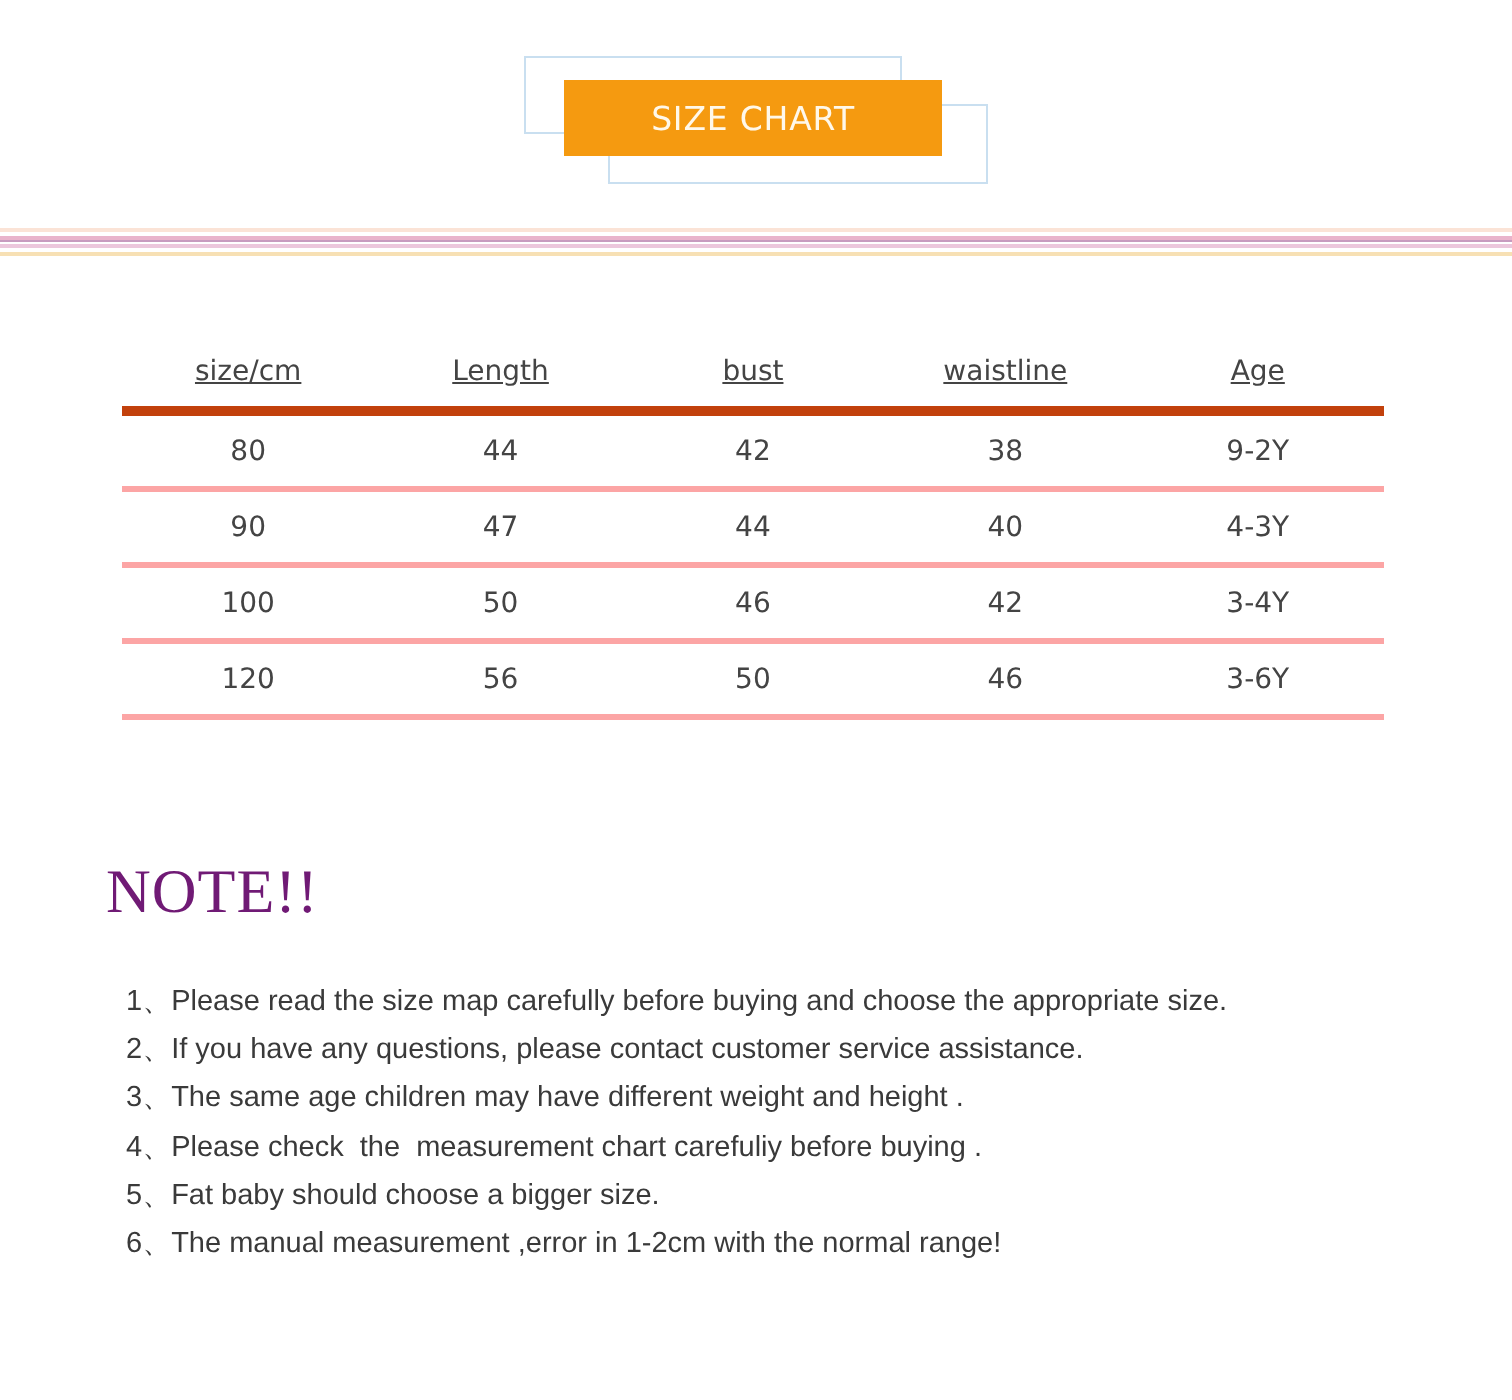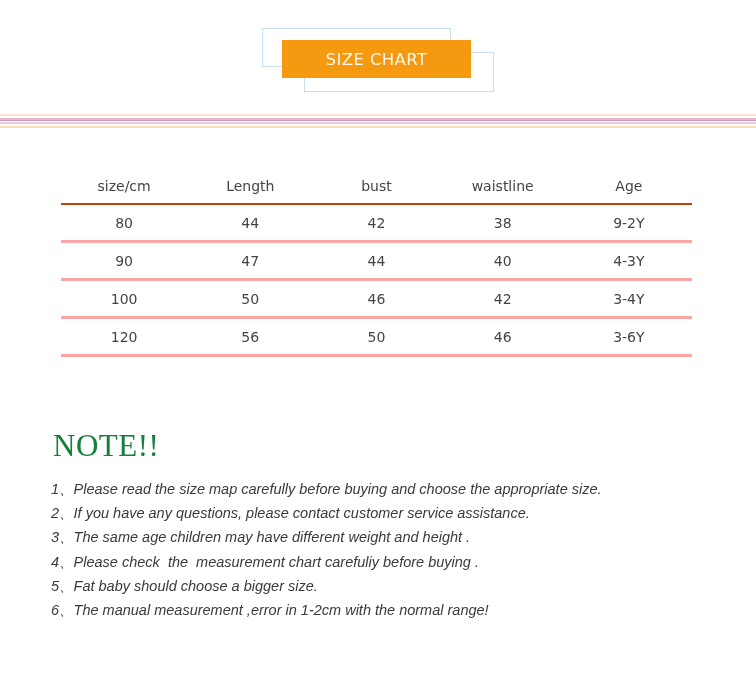--- a/index.html
+++ b/index.html
@@ -14,26 +14,26 @@
     .stripes { position: absolute; left: 0; top: 112px; width: 756px; height: 18px; }
     .stripe { position: absolute; left: 0; width: 756px; }
     .s1 { top: 2px; height: 2px; background: #fbe3d6; }
     .s2 { top: 6px; height: 2px; background: #e9b3cb; }
     .s3 { top: 8px; height: 1px; background: #c79bbf; }
     .s4 { top: 10px; height: 2px; background: #ecc7dc; }
     .s5 { top: 14px; height: 2px; background: #f7e0b4; }
 
     .size-table { position: absolute; left: 61px; top: 168px; width: 631px; border-collapse: collapse; }
     .size-table th, .size-table td { text-align: center; font-family: "DejaVu Sans", sans-serif; font-size: 14px; color: #444444; font-weight: normal; padding: 0; }
-    .size-table th { height: 35px; border-bottom: 2px solid #c2410c; }
+    .size-table th { height: 35px; border-bottom: 5px solid #c2410c; text-decoration: underline; }
     .size-table td { height: 35px; border-bottom: 3px solid #fca5a5; }
     .size-table col { width: 126.2px; }
 
-    .note-title { position: absolute; left: 53px; top: 428px; font-family: "Liberation Serif", serif; font-size: 31px; color: #15803d; letter-spacing: 0.5px; }
-    .notes { position: absolute; left: 51px; top: 478px; margin: 0; padding: 0; list-style: none; font-style: italic; }
+    .note-title { position: absolute; left: 53px; top: 428px; font-family: "Liberation Serif", serif; font-size: 31px; color: #701a75; letter-spacing: 0.5px; }
+    .notes { position: absolute; left: 51px; top: 478px; margin: 12px; padding: 0; list-style: none; }
     .note-item { height: 24.2px; font-family: "Liberation Sans", sans-serif; font-size: 14.5px; color: #3a3a3a; white-space: pre; line-height: 22px; }
     .note-num { display: inline-block; }
   </style>
 </head>
 <body>
 
 <div class="banner">
   <div class="outline-back"></div>
   <div class="outline-front"></div>
   <div class="title-box">

